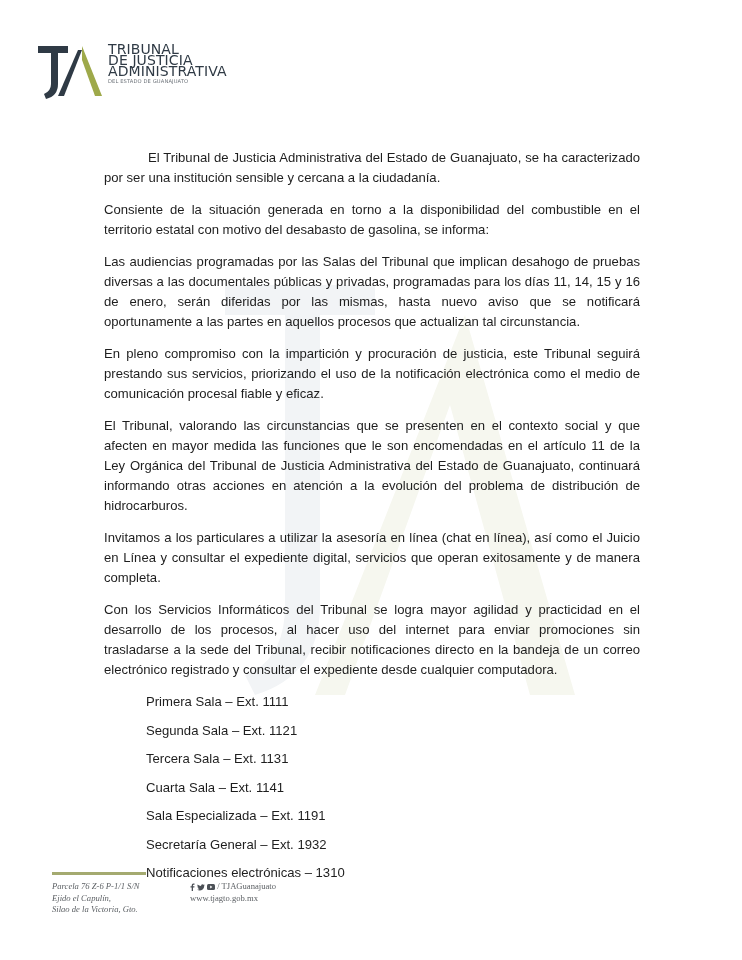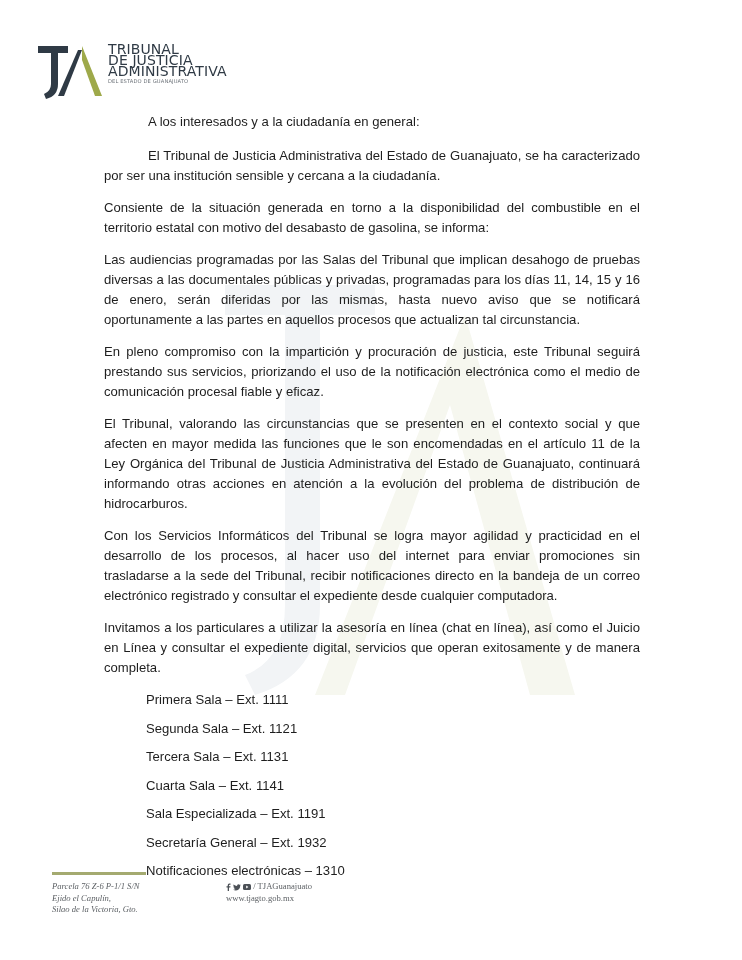--- a/index.html
+++ b/index.html
@@ -12,32 +12,32 @@
     .logo-mark { width: 64px; height: 58px; }
     .logo-text { margin-left: 6px; margin-top: 2px; line-height: 1; }
     .logo-line { font-family: "DejaVu Sans", sans-serif; font-weight: normal; font-size: 14px;
                  color: #2f3a45; letter-spacing: 0.1px; line-height: 11px; }
     .logo-sub { font-family: "DejaVu Sans", sans-serif; font-size: 5.2px; color: #6b7178;
                 letter-spacing: 0.1px; margin-top: 2px; }
 
     .content { position: absolute; left: 104px; top: 112px; width: 536px; z-index: 2;
                font-size: 13.1px; line-height: 20px; }
     .content p { margin: 0 0 12px 0; text-align: justify; }
-    .content p.indent { text-indent: 44px; }
+    .content p.indent { text-indent: 44px; margin-top: 36px; }
     .content p.greeting { text-indent: 44px; margin-bottom: 14px; }
     .link { color: #1f5fb6; text-decoration: underline; }
 
     .ext-list { list-style: none; margin: 2px 0 0 0; padding: 0 0 0 42px; }
     .ext-list li { margin: 0; height: 28.5px; line-height: 20px; }
 
     .footer-rule { position: absolute; left: 52px; top: 872px; width: 94px; height: 3px; background: #a4aa70; z-index: 2; }
     .footer-left { position: absolute; left: 52px; top: 881px; z-index: 2;
                    font-family: "Liberation Serif", serif; font-size: 8.6px; color: #5b5f63; line-height: 11.5px; font-style: italic; }
     .footer-right { position: absolute; left: 190px; top: 881px; z-index: 2;
-                    font-family: "Liberation Serif", serif; font-size: 8.6px; color: #5b5f63; line-height: 11.5px; margin-left: 36px; }
+                    font-family: "Liberation Serif", serif; font-size: 8.6px; color: #5b5f63; line-height: 11.5px; }
     .social { display: inline-flex; align-items: center; gap: 2px; vertical-align: middle; }
   </style>
 </head>
 <body>
 
 <svg class="watermark" viewBox="0 0 350 430">
   <path d="M0 10 L150 10 L150 40 L95 40 L95 330 Q95 400 30 420 L20 400 Q60 385 60 330 L60 40 L0 40 Z" fill="#f2f4f6"></path>
   <path d="M240 40 L350 420 L305 420 L225 130 L120 420 L90 420 Z" fill="#f6f7ef"></path>
 </svg>
 
@@ -49,28 +49,27 @@
   </svg>
   <div class="logo-text">
     <div class="logo-line">TRIBUNAL</div>
     <div class="logo-line">DE JUSTICIA</div>
     <div class="logo-line">ADMINISTRATIVA</div>
     <div class="logo-sub">DEL ESTADO DE GUANAJUATO</div>
   </div>
 </div>
 
 <div class="content">
-  <p class="greeting">A los interesados y a la ciudadanía en general:</p>
   <p class="indent">El Tribunal de Justicia Administrativa del Estado de Guanajuato, se ha caracterizado por ser una institución sensible y cercana a la ciudadanía.</p>
   <p>Consiente de la situación generada en torno a la disponibilidad del combustible en el territorio estatal con motivo del desabasto de gasolina, se informa:</p>
   <p>Las audiencias programadas por las Salas del Tribunal que implican desahogo de pruebas diversas a las documentales públicas y privadas, programadas para los días 11, 14, 15 y 16 de enero, serán diferidas por las mismas, hasta nuevo aviso que se notificará oportunamente a las partes en aquellos procesos que actualizan tal circunstancia.</p>
   <p>En pleno compromiso con la impartición y procuración de justicia, este Tribunal seguirá prestando sus servicios, priorizando el uso de la notificación electrónica como el medio de comunicación procesal fiable y eficaz.</p>
   <p>El Tribunal, valorando las circunstancias que se presenten en el contexto social y que afecten en mayor medida las funciones que le son encomendadas en el artículo 11 de la Ley Orgánica del Tribunal de Justicia Administrativa del Estado de Guanajuato, continuará informando otras acciones en atención a la evolución del problema de distribución de hidrocarburos.</p>
+  <p>Invitamos a los particulares a utilizar la asesoría en línea (chat en línea), así como el Juicio en Línea y consultar el expediente digital, servicios que operan exitosamente y de manera completa.</p>
   <p>Con los Servicios Informáticos del Tribunal se logra mayor agilidad y practicidad en el desarrollo de los procesos, al hacer uso del internet para enviar promociones sin trasladarse a la sede del Tribunal, recibir notificaciones directo en la bandeja de un correo electrónico registrado y consultar el expediente desde cualquier computadora.</p>
-  <p>Invitamos a los particulares a utilizar la asesoría en línea (chat en línea), así como el Juicio en Línea y consultar el expediente digital, servicios que operan exitosamente y de manera completa.</p>
 
   <ul class="ext-list">
     <li>Primera Sala – Ext. 1111</li>
     <li>Segunda Sala – Ext. 1121</li>
     <li>Tercera Sala – Ext. 1131</li>
     <li>Cuarta Sala – Ext. 1141</li>
     <li>Sala Especializada – Ext. 1191</li>
     <li>Secretaría General – Ext. 1932</li>
     <li>Notificaciones electrónicas – 1310</li>
   </ul>

